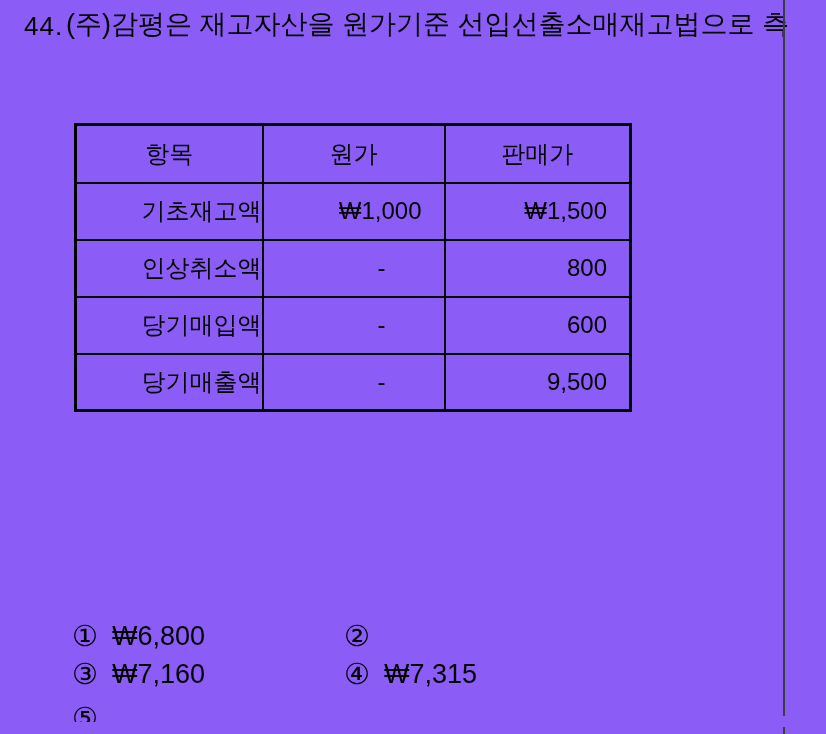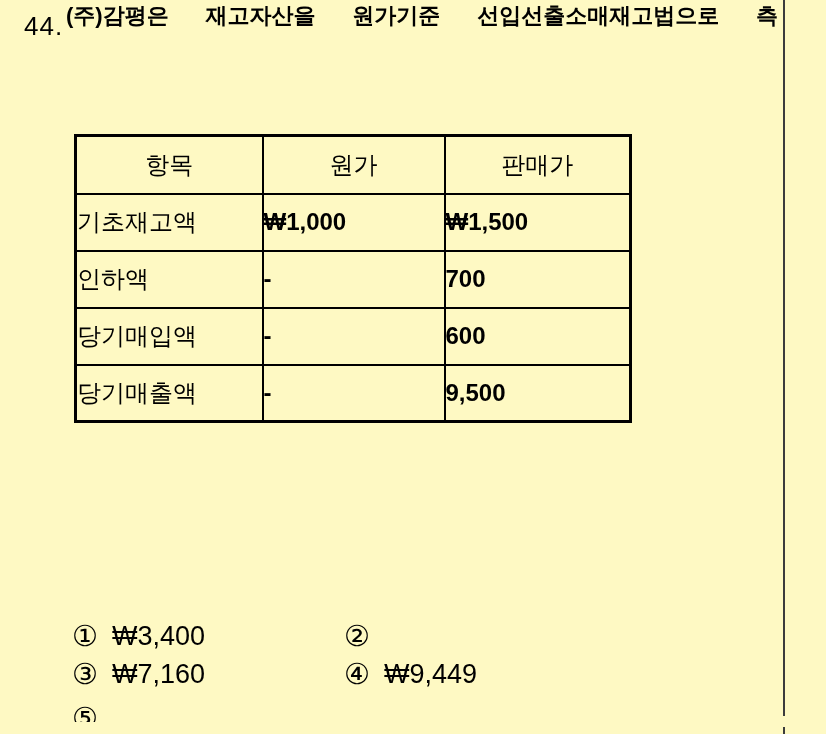--- a/index.html
+++ b/index.html
@@ -3,49 +3,48 @@
 <meta charset="utf-8">
 <style>
   * { margin: 0; padding: 0; box-sizing: border-box; }
   html, body {
     width: 826px; height: 734px;
     background: #ffffff;
     overflow: hidden;
     font-family: "Liberation Sans", "DejaVu Sans", sans-serif;
     color: #000000;
   }
-  .page { position: relative; width: 826px; height: 734px; background: #fef9c3; }
+  .page { position: relative; width: 826px; height: 734px; background: #8b5cf6; }
 
   
   .q-number {
     position: absolute; left: 24px; top: 11px;
     font-size: 26px; letter-spacing: 1px;
   }
   .q-text {
-    position: absolute; left: 66px; top: 0; width: 712px;
-    font-size: 22px; line-height: 31px;
+    position: absolute; left: 66px; top: 9px; width: 712px;
+    font-size: 27px; line-height: 31px;
     word-break: keep-all;
-    font-weight: bold;
   }
   .q-line { width: 100%; white-space: nowrap; }
   .q-line.justified { text-align: justify; text-align-last: justify; }
 
   
   table.inv {
     position: absolute; left: 74px; top: 123px;
     border-collapse: collapse;
     table-layout: fixed;
     font-size: 24px;
   }
   table.inv, table.inv th, table.inv td { border: 2px solid #000000; }
-  table.inv { border-width: 3px; margin-top: 11px; }
+  table.inv { border-width: 3px; }
   table.inv th { font-weight: normal; height: 58px; text-align: center; }
   table.inv td { height: 57px; }
-  td.c-item { text-align: left; }
-  td.c-num { padding-right: 22px; font-weight: bold; }
+  td.c-item { text-align: right; }
+  td.c-num { text-align: right; padding-right: 22px; }
   td.c-num.dash { padding-right: 58px; }
 
   
   .opt-row { position: absolute; left: 72px; width: 560px; height: 34px; }
   .opt-row-clip { position: absolute; left: 72px; width: 560px; height: 21px; overflow: hidden; }
   .opt {
     position: absolute; top: 0; display: flex; align-items: center;
     font-size: 27px; white-space: nowrap;
   }
   .opt .marker { font-size: 29px; margin-right: 14px; }
@@ -80,55 +79,55 @@
         <th>판매가</th>
       </tr>
     </thead>
     <tbody>
       <tr>
         <td class="c-item">기초재고액</td>
         <td class="c-num">₩1,000</td>
         <td class="c-num">₩1,500</td>
       </tr>
       <tr>
-        <td class="c-item">인하액</td>
+        <td class="c-item">인상취소액</td>
         <td class="c-num dash">-</td>
-        <td class="c-num">700</td>
+        <td class="c-num">800</td>
       </tr>
       <tr>
         <td class="c-item">당기매입액</td>
         <td class="c-num dash">-</td>
         <td class="c-num">600</td>
       </tr>
       <tr>
         <td class="c-item">당기매출액</td>
         <td class="c-num dash">-</td>
         <td class="c-num">9,500</td>
       </tr>
     </tbody>
   </table>
 
   <div class="opt-row" style="top:619px;">
     <div class="opt col-a">
       <span class="marker">①</span>
-      <span>₩3,400</span>
+      <span>₩6,800</span>
     </div>
     <div class="opt col-b">
       <span class="marker">②</span>
     </div>
   </div>
 
   <div class="opt-row" style="top:657px;">
     <div class="opt col-a">
       <span class="marker">③</span>
       <span>₩7,160</span>
     </div>
     <div class="opt col-b">
       <span class="marker">④</span>
-      <span>₩9,449</span>
+      <span>₩7,315</span>
     </div>
   </div>
 
   <div class="opt-row-clip" style="top:701px;">
     <div class="opt col-a">
       <span class="marker">⑤</span>
     </div>
   </div>
 
   <div class="v-rule-top"></div>

